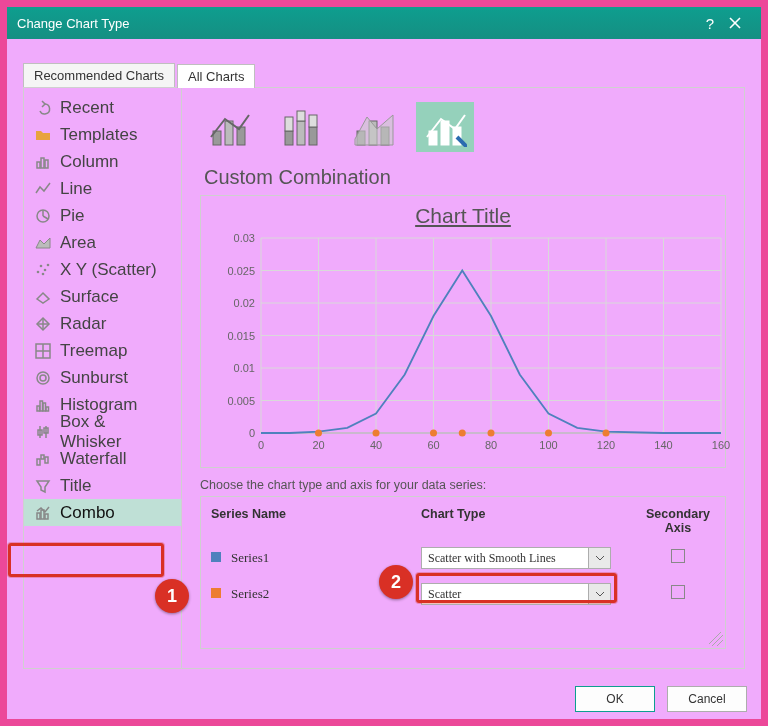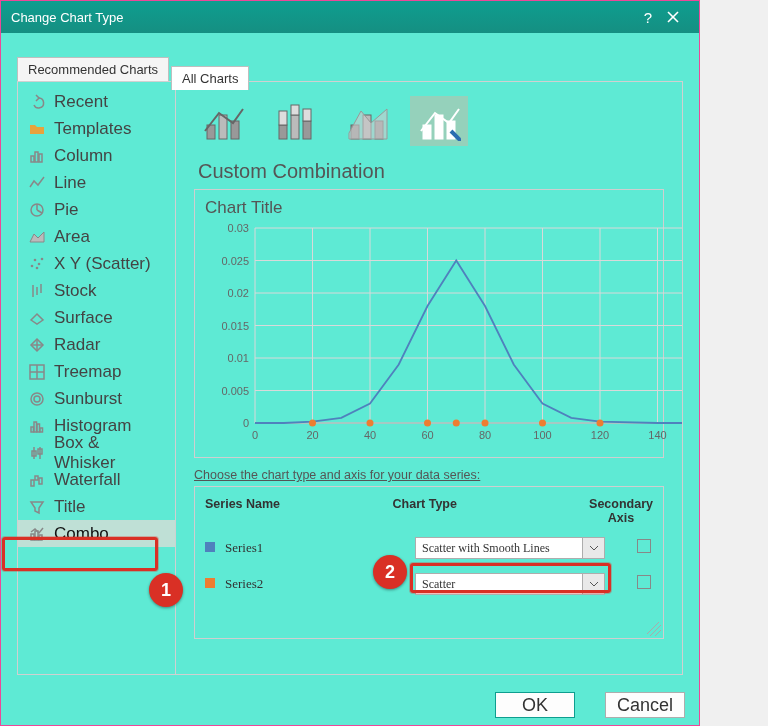--- a/index.html
+++ b/index.html
@@ -1,52 +1,52 @@
 <!DOCTYPE html>
 <html><head>
 <meta charset="utf-8">
 <style>
   * { box-sizing: border-box; }
   html, body { margin:0; padding:0; font-family: "Segoe UI", Arial, sans-serif; font-size:13px; color:#333; background:#f0f0f0; }
-  .window { width:700px; height:726px; background:#5eead4; display:flex; flex-direction:column; border:1px solid #ec4899; }
+  .window { width:768px; height:726px; background:#f0abfc; display:flex; flex-direction:column; border:7px solid #ec4899; }
   .titlebar { height:32px; background: linear-gradient(#0e9e8f, #158f82); color:#fff; display:flex; align-items:center; padding:0 10px; font-size:13px; }
   .titlebar .spacer { flex:1; }
   .titlebar .winbtn { width:32px; height:32px; display:flex; align-items:center; justify-content:center; cursor:pointer; }
   .titlebar .winbtn svg { width:12px; height:12px; stroke:#fff; }
   .titlebar .help { width:18px; height:32px; display:flex; align-items:center; justify-content:center; font-size:15px; }
   .content { flex:1; padding:24px 16px 10px 16px; display:flex; flex-direction:column; position:relative; }
   .tabs { display:flex; align-items:flex-end; gap:2px; margin-bottom:0; position:relative; z-index:2; }
   .tab { padding:4px 10px; border:1px solid #bfbfbf; border-bottom:none; background:#f5f5f5; font-size:13px; cursor:pointer; }
-  .tab.active { background:#fff; position:relative; top:9px; }
+  .tab.active { background:#fff; position:relative; top:1px; }
   .panel { border:1px solid #d0d0d0; flex:1; display:flex; position:relative; }
   .sidebar { width:158px; border-right:1px solid #d0d0d0; padding:6px 0; overflow-y:auto; }
   .side-item { display:flex; align-items:center; height:27px; padding:0 10px; gap:8px; cursor:pointer; font-size:17px; color:#444; }
   .side-item .icon { width:18px; height:18px; display:flex; align-items:center; justify-content:center; font-size:13px; color:#777; }
   .side-item.selected { background:#bfe0d6; color:#111; }
   .main { flex:1; padding:14px 18px 10px 18px; display:flex; flex-direction:column; overflow:hidden; }
   .subtype-row { display:flex; gap:14px; margin-bottom:14px; }
   .subtype { width:58px; height:50px; border:1px solid transparent; display:flex; align-items:center; justify-content:center; cursor:pointer; }
   .subtype.selected { background:#95d1bb; }
   .subtype svg { stroke:#666; }
   .section-title { font-size:20px; color:#555; font-weight:400; margin:0 0 6px 4px; }
   .chartpane { border:1px solid #cfcfcf; flex:0 0 auto; padding:8px 10px 10px 10px; margin-bottom:10px; }
-  .chart-title { text-align:left; color:#555; font-size:17px; margin-bottom:4px; }
-  .choose-label { font-size:12.5px; color:#555; margin-bottom:4px;text-decoration:underline; }
+  .chart-title { text-align:center; color:#555; font-size:21px; margin-bottom:4px;text-decoration:underline; }
+  .choose-label { font-size:12.5px; color:#555; margin-bottom:4px; }
   .series-table { border:1px solid #cfcfcf; padding:6px 10px 36px 10px; position:relative; }
   .series-head { display:flex; font-weight:600; font-size:12.5px; color:#333; border-bottom:1px solid transparent; padding:4px 0; }
   .col-name { width:210px; }
   .col-type { width:220px; }
   .col-sec  { flex:1; text-align:center; }
   .series-row { display:flex; align-items:center; height:36px;font-family:Liberation Serif, serif; }
   .swatch { width:10px; height:10px; display:inline-block; margin-right:10px; }
   .combo { display:inline-flex; align-items:center; border:1px solid #adadad; background:#fff; height:22px; width:190px; padding:0 6px; font-size:12px; cursor:pointer; position:relative; }
   .combo .caret { position:absolute; right:0; top:0; bottom:0; width:22px; display:flex; align-items:center; justify-content:center; background:#e9e9e9; border-left:1px solid #adadad; }
   .cb { width:14px; height:14px; border:1px solid #888; display:inline-block; }
   .dlg-buttons { height:40px; display:flex; justify-content:flex-end; align-items:center; gap:12px; padding:0 14px; }
-  .btn { width:80px; height:26px; border:1px solid #adadad; background:#fdfdfd; display:flex; align-items:center; justify-content:center; cursor:pointer; font-size:18px;margin-left:18px; }
+  .btn { width:80px; height:26px; border:1px solid #adadad; background:#fdfdfd; display:flex; align-items:center; justify-content:center; cursor:pointer; font-size:12px; }
   .btn.primary { border:1px solid #0e9e8f; }
   .hl { position:absolute; border:3px solid #d93025; border-radius:3px; pointer-events:none; box-shadow:0 0 0 1px rgba(217,48,37,.3); }
   .callout { position:absolute; width:34px; height:34px; border-radius:50%; background:#d93025; color:#fff; font-size:18px; font-weight:600; display:flex; align-items:center; justify-content:center; box-shadow:0 1px 3px rgba(0,0,0,.4); pointer-events:none; }
   .grip { position:absolute; right:2px; bottom:2px; width:14px; height:14px; background:
      linear-gradient(135deg, transparent 0 40%, #aaa 40% 44%, transparent 44% 58%, #aaa 58% 62%, transparent 62% 76%, #aaa 76% 80%, transparent 80%); }
   svg { display:block; }
 </style>
 </head>
 <body>
 
@@ -130,30 +130,20 @@
             <span class="icon">
               <svg width="16" height="16" viewBox="0 0 16 16">
                 <circle cx="3" cy="10" r="1.3" fill="#888"></circle>
                 <circle cx="6" cy="4" r="1.3" fill="#888"></circle>
                 <circle cx="10" cy="8" r="1.3" fill="#888"></circle>
                 <circle cx="13" cy="3" r="1.3" fill="#888"></circle>
                 <circle cx="8" cy="12" r="1.3" fill="#888"></circle>
               </svg>
             </span>
             <span>X Y (Scatter)</span>
-          </div>
-          <div class="side-item">
-            <span class="icon">
-              <svg width="16" height="16" viewBox="0 0 16 16">
-                <line x1="4" y1="2" x2="4" y2="14" stroke="#888" fill="none" stroke-width="1.5"></line>
-                <line x1="8" y1="4" x2="8" y2="12" stroke="#888" fill="none" stroke-width="1.5"></line>
-                <line x1="12" y1="1" x2="12" y2="10" stroke="#888" fill="none" stroke-width="1.5"></line>
-              </svg>
-            </span>
-            <span>Stock</span>
           </div>
           <div class="side-item">
             <span class="icon">
               <svg width="16" height="16" viewBox="0 0 16 16">
                 <path d="M2 10 L8 4 L14 10 L8 14 Z" stroke="#888" fill="none" stroke-width="1.5"></path>
               </svg>
             </span>
             <span>Surface</span>
           </div>
           <div class="side-item">

